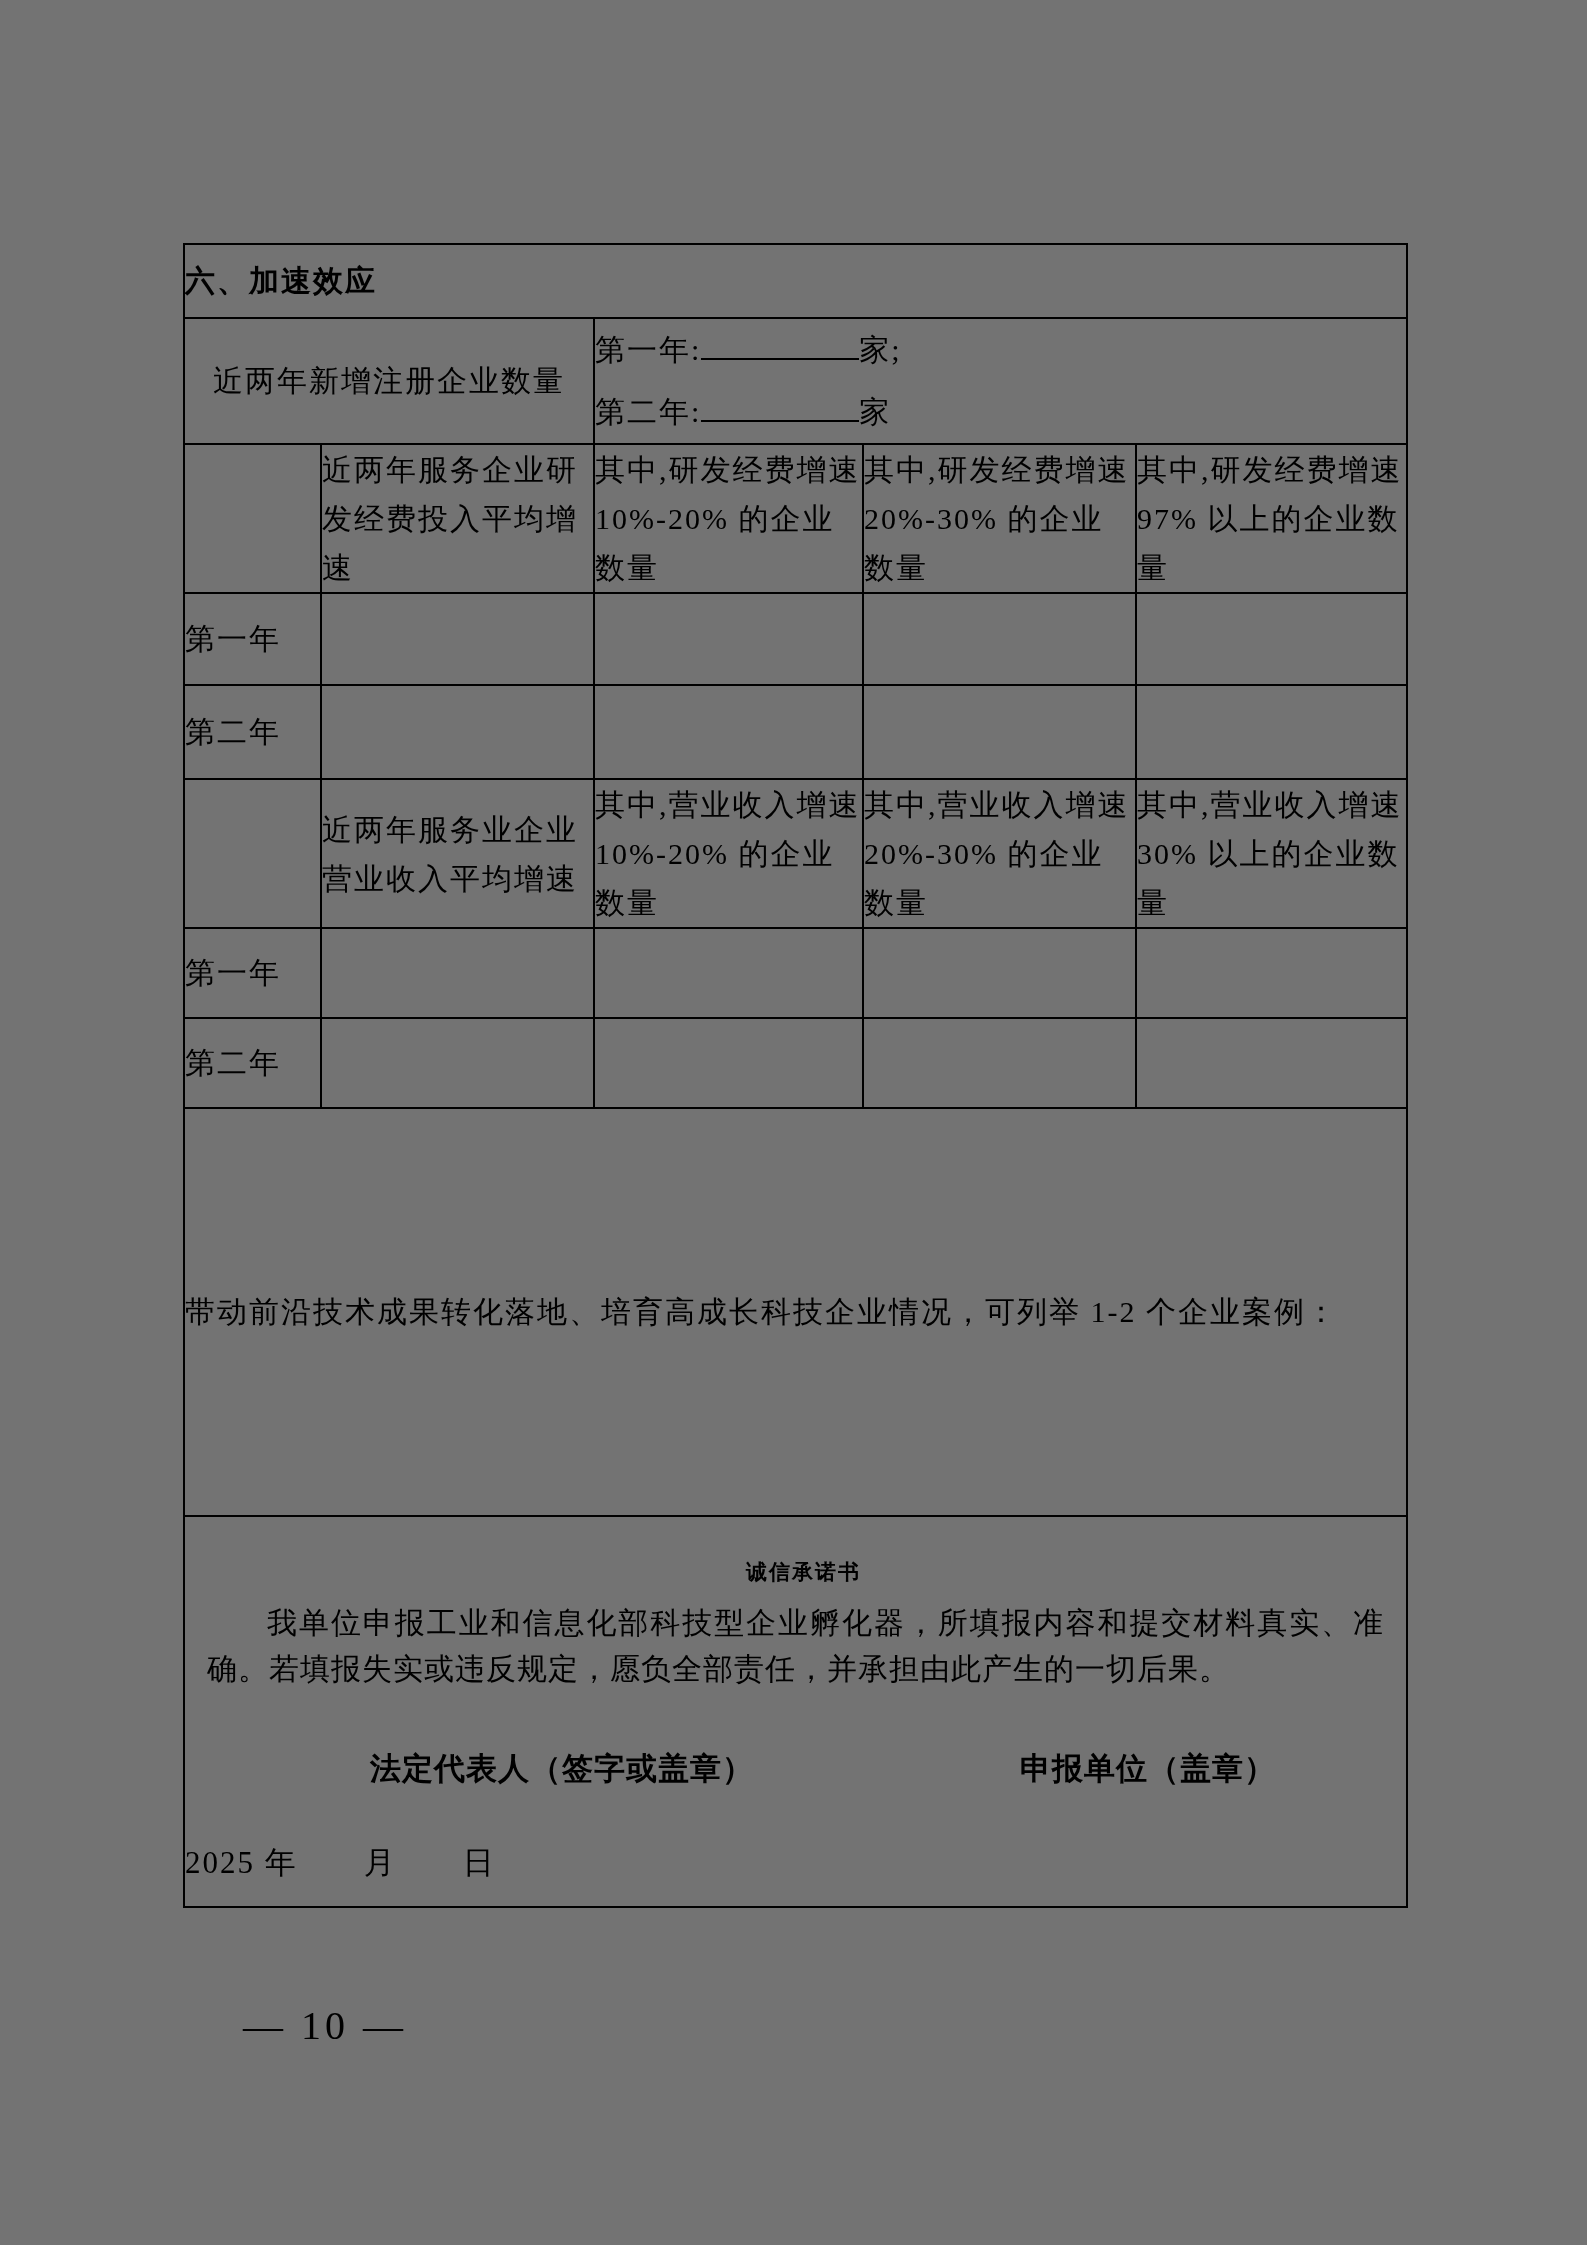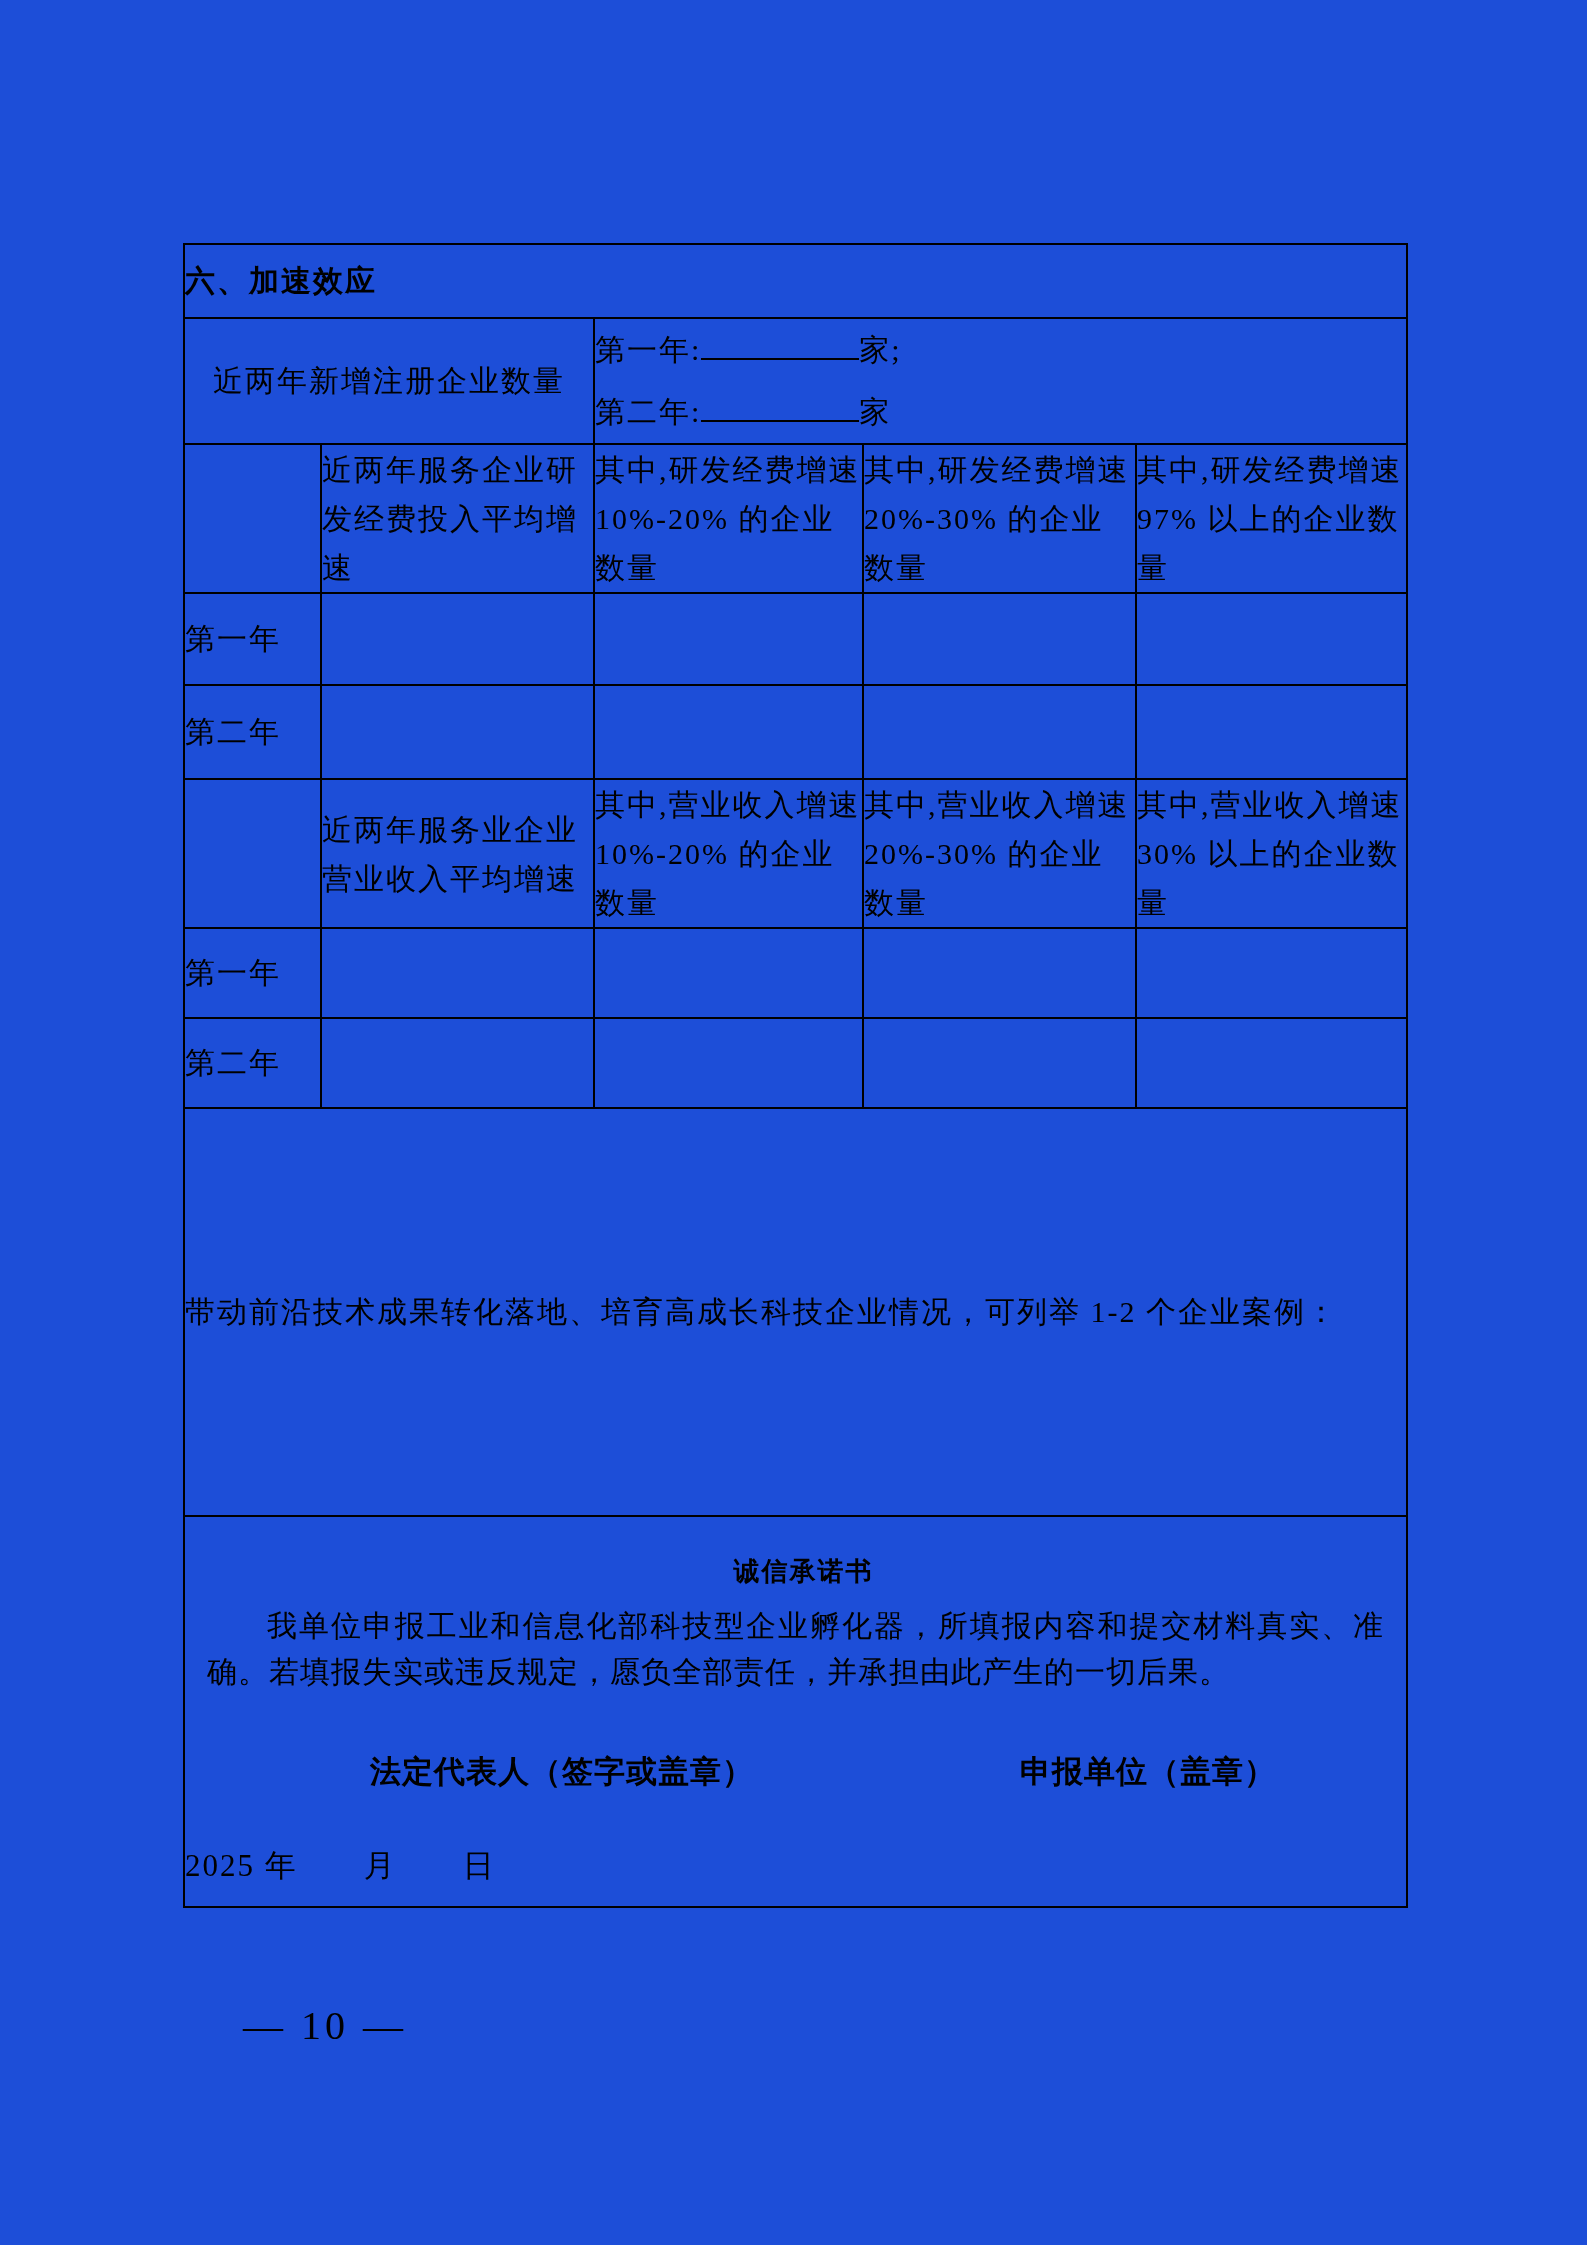--- a/index.html
+++ b/index.html
@@ -4,21 +4,21 @@
 <style>
   html, body {
     margin: 0;
     padding: 0;
     background: #ffffff;
   }
   .page {
     position: relative;
     width: 1587px;
     height: 2245px;
-    background: #1d4ed8;
+    background: #737373;
     color: #000000;
     font-family: "Liberation Serif", "DejaVu Serif", serif;
     overflow: hidden;
   }
   table.accel {
     position: absolute;
     left: 183px;
     top: 243px;
     width: 1223px;
     border-collapse: collapse;
@@ -87,21 +87,21 @@
     line-height: 48px;
     letter-spacing: 1.5px;
   }
   td.pledge-cell {
     vertical-align: top;
   }
   .pledge-title {
     text-align: center;
     font-family: "Liberation Sans", "DejaVu Sans", sans-serif;
     font-weight: bold;
-    font-size: 26px;
+    font-size: 21px;
     letter-spacing: 2px;
     margin-top: 18px;
     padding-left: 16px;
   }
   .pledge-body {
     margin: 14px 22px 0 22px;
     text-indent: 2em;
     line-height: 46px;
     letter-spacing: 1px;
     text-align: justify;

